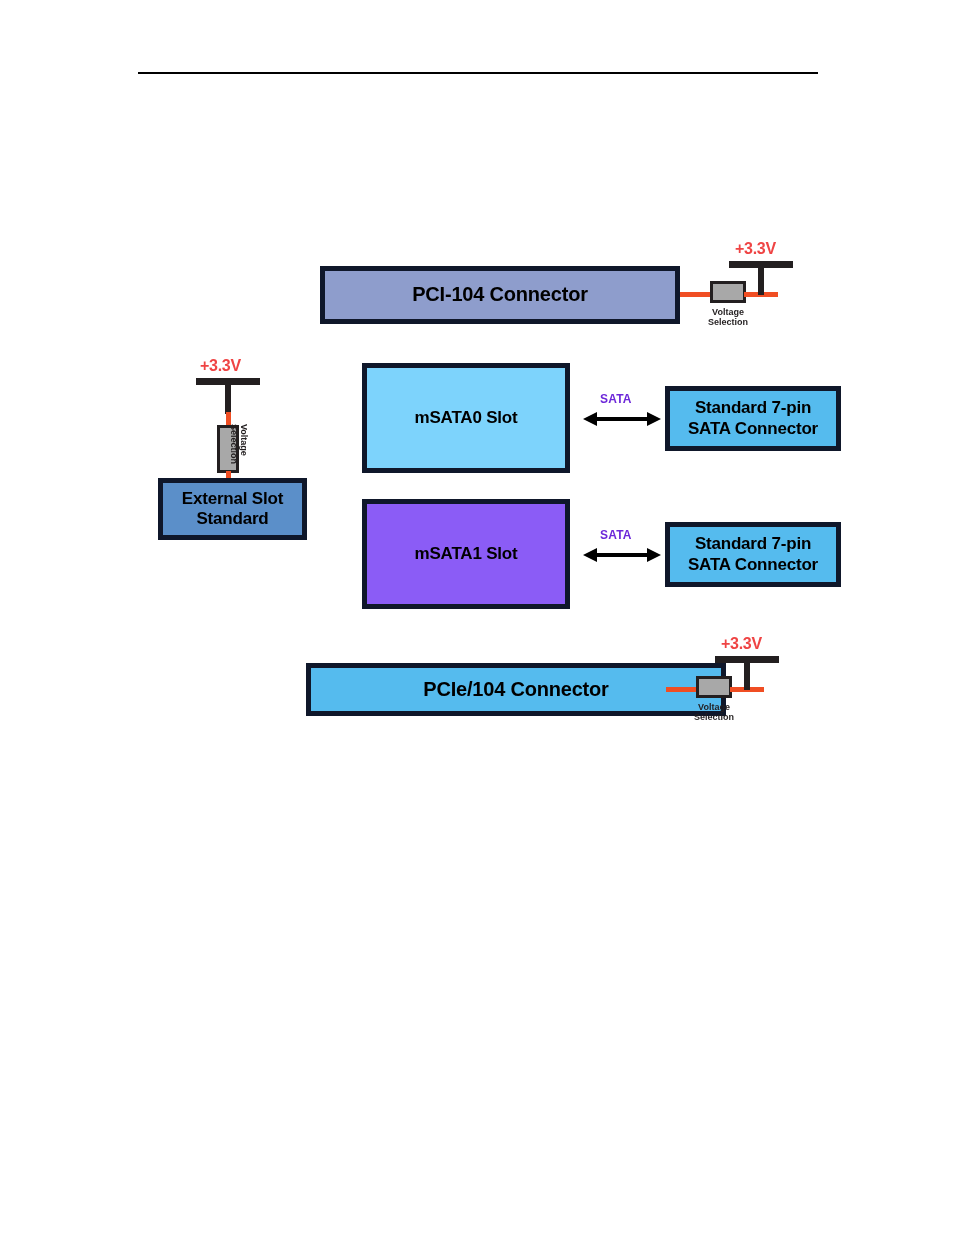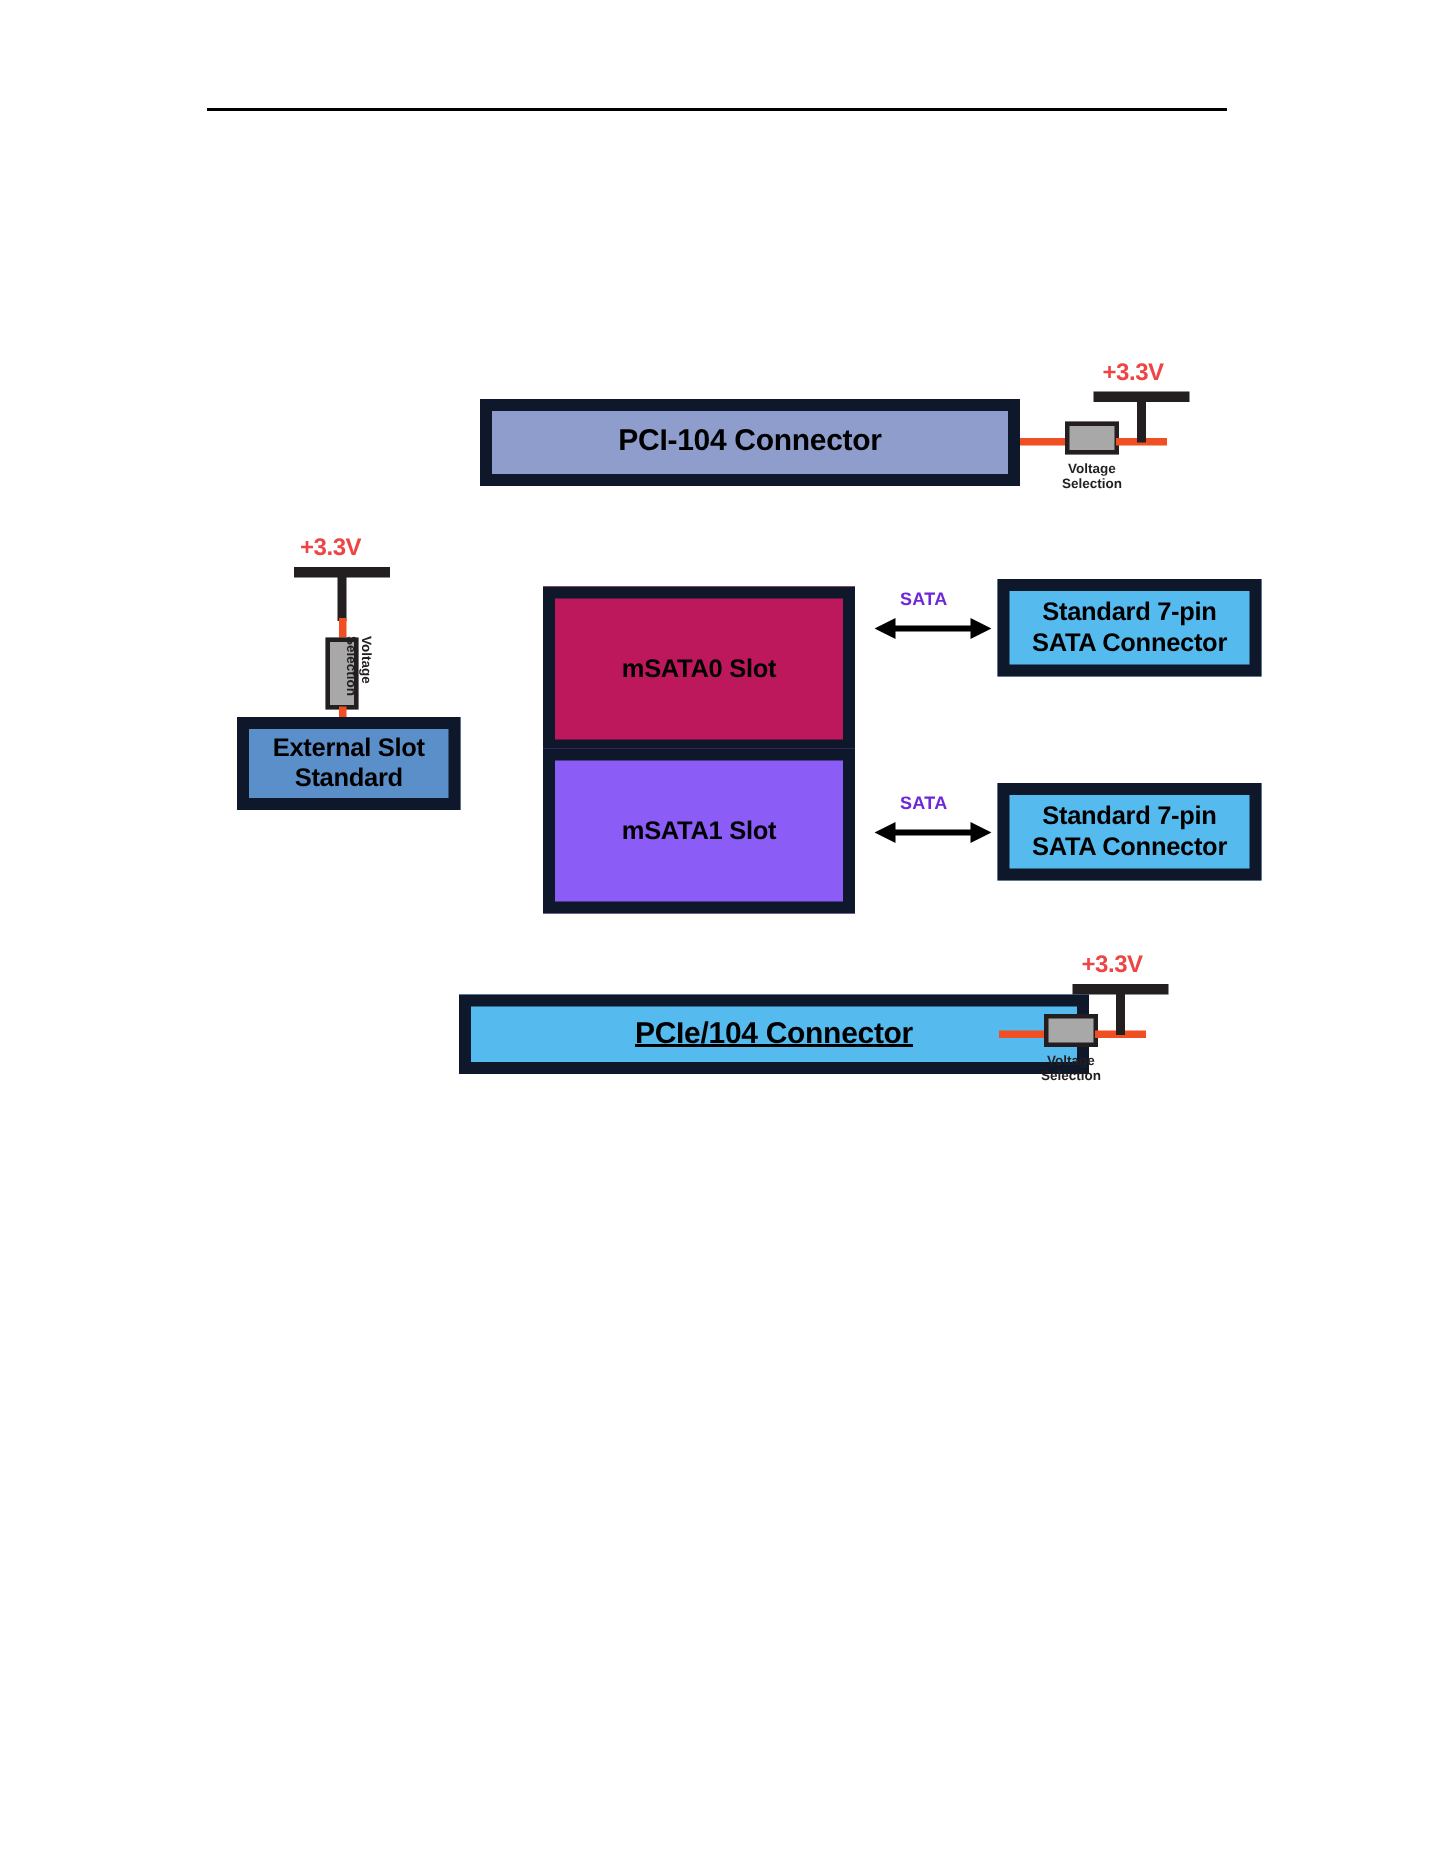--- a/index.html
+++ b/index.html
@@ -22,44 +22,43 @@
     top: 72px;
     width: 680px;
     height: 0;
     border-top: 2px solid #000000;
   }
 
   
   .block {
     position: absolute;
     box-sizing: border-box;
-    border: 8px solid #0f172a;
+    border: 5px solid #0f172a;
     display: flex;
     align-items: center;
     justify-content: center;
     text-align: center;
     color: #000000;
     font-weight: bold;
     line-height: 1.18;
     letter-spacing: -0.2px;
   }
 
   
   #block-pci104 {
     left: 320px;  top: 266px;
     width: 360px; height: 58px;
     background: #8e9dcc;
     font-size: 20px;
   }
   #block-msata0 {
     left: 362px;  top: 363px;
     width: 208px; height: 110px;
-    background: #be185d;
-    font-size: 17px;
-    margin-top: 28px;
+    background: #7dd3fc;
+    font-size: 17px;
   }
   #block-msata1 {
     left: 362px;  top: 499px;
     width: 208px; height: 110px;
     background: #8b5cf6;
     font-size: 17px;
   }
   #block-sata0 {
     left: 665px;  top: 386px;
     width: 176px; height: 65px;
@@ -76,21 +75,20 @@
     left: 158px;  top: 478px;
     width: 149px; height: 62px;
     background: #5b8fc9;
     font-size: 17px;
   }
   #block-pcie104 {
     left: 306px;  top: 663px;
     width: 420px; height: 53px;
     background: #55bbee;
     font-size: 20px;
-    text-decoration: underline;
   }
 
   
   .trace-h {
     position: absolute;
     height: 5px;
     background: #f04e23;
   }
   .trace-v {
     position: absolute;

